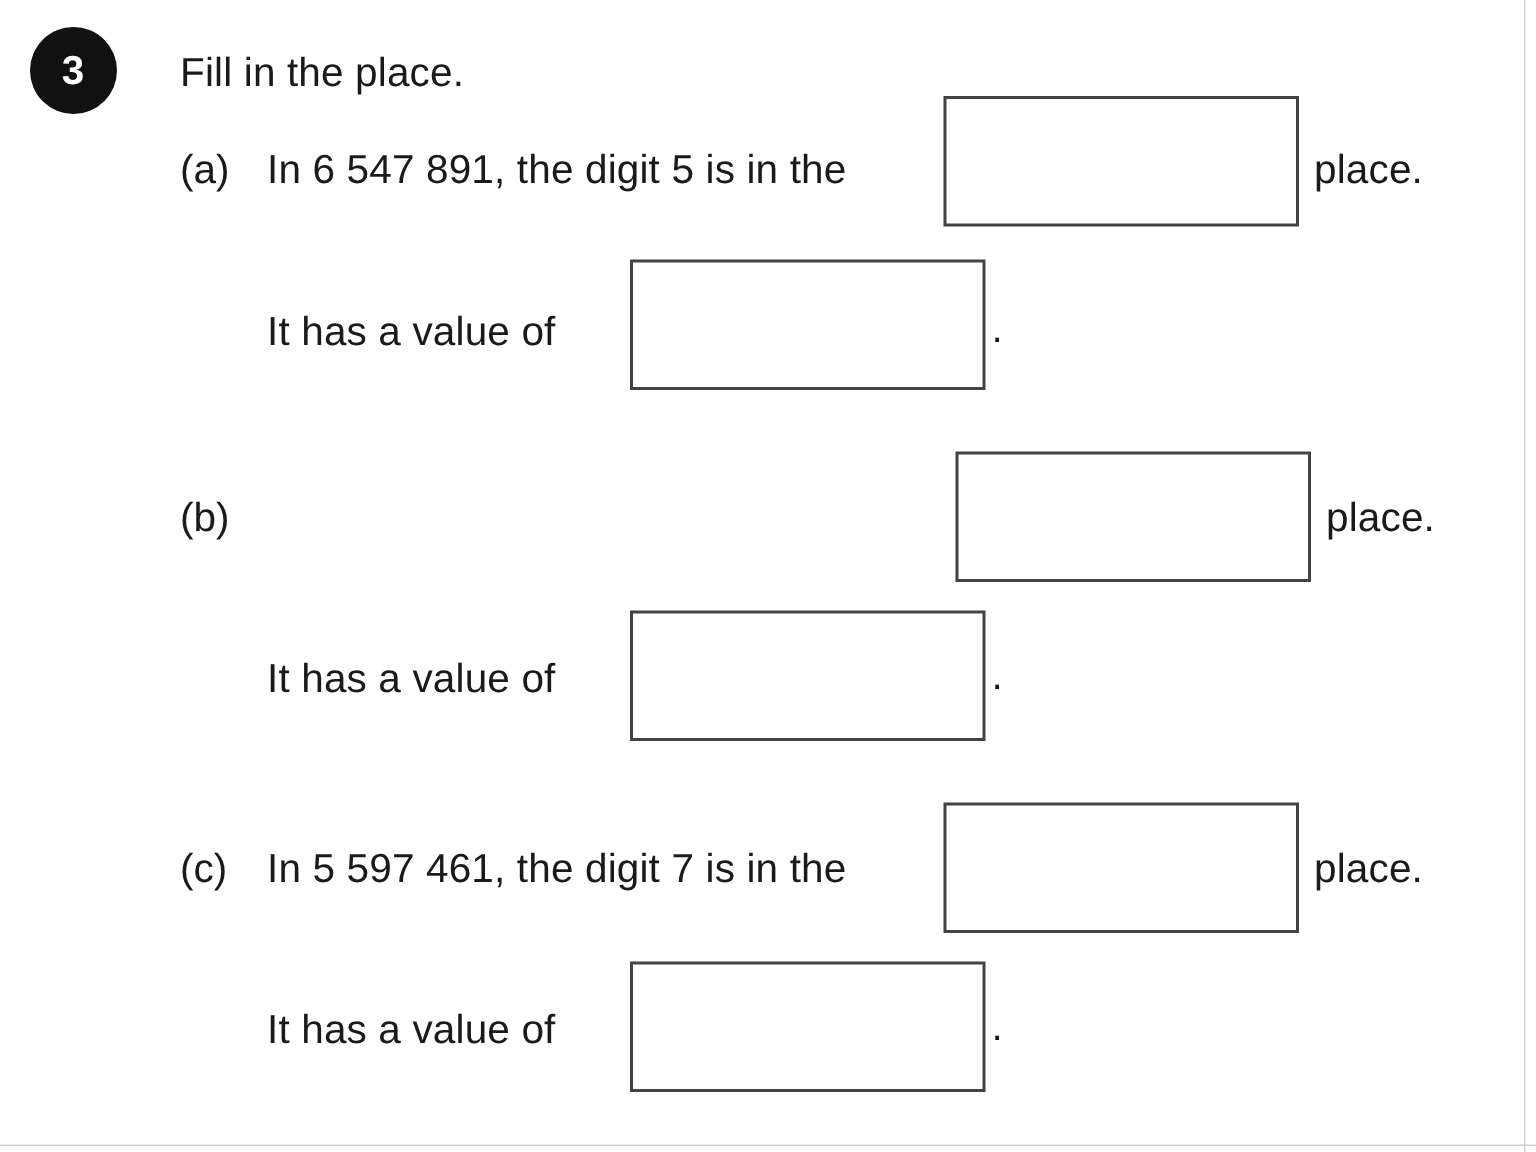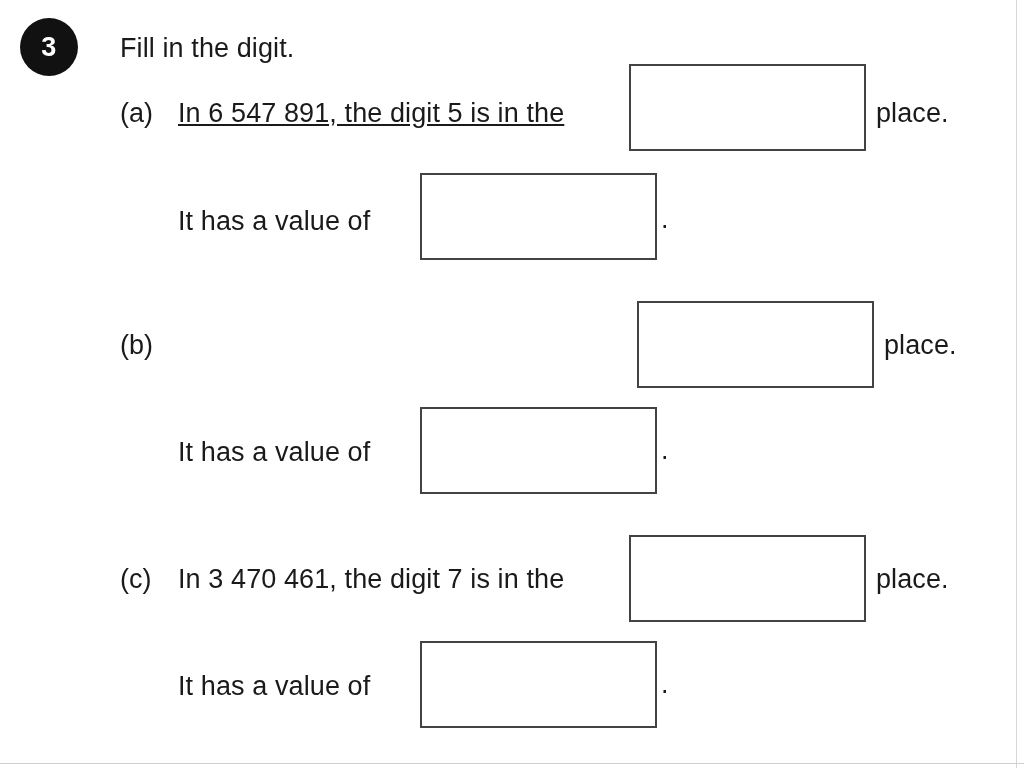--- a/index.html
+++ b/index.html
@@ -95,25 +95,25 @@
     line-height: 1;
   }
 </style>
 </head>
 <body>
 
 <div class="worksheet">
 
   <div class="q-badge">3</div>
 
-  <div class="q-heading">Fill in the digit.</div>
+  <div class="q-heading">Fill in the place.</div>
 
   <div class="part-label" style="left:120px; top:98px;">(a)</div>
 
-  <div class="run" style="left:178px; top:98px;text-decoration:underline;">In 6 547 891, the digit 5 is in the</div>
+  <div class="run" style="left:178px; top:98px;">In 6 547 891, the digit 5 is in the</div>
 
   <div class="answer-box" style="left:629px; top:64px; width:237px; height:87px;"></div>
 
   <div class="run" style="left:876px; top:98px;">place.</div>
 
   <div class="run" style="left:178px; top:206px;">It has a value of</div>
 
   <div class="answer-box" style="left:420px; top:173px; width:237px; height:87px;"></div>
 
   <div class="period" style="left:661px; top:206px;">.</div>
@@ -126,21 +126,21 @@
   <div class="run" style="left:884px; top:330px;">place.</div>
 
   <div class="run" style="left:178px; top:437px;">It has a value of</div>
 
   <div class="answer-box" style="left:420px; top:407px; width:237px; height:87px;"></div>
 
   <div class="period" style="left:661px; top:437px;">.</div>
 
   <div class="part-label" style="left:120px; top:564px;">(c)</div>
 
-  <div class="run" style="left:178px; top:564px;">In 3 470 461, the digit 7 is in the</div>
+  <div class="run" style="left:178px; top:564px;">In 5 597 461, the digit 7 is in the</div>
 
   <div class="answer-box" style="left:629px; top:535px; width:237px; height:87px;"></div>
 
   <div class="run" style="left:876px; top:564px;">place.</div>
 
   <div class="run" style="left:178px; top:671px;">It has a value of</div>
 
   <div class="answer-box" style="left:420px; top:641px; width:237px; height:87px;"></div>
 
   <div class="period" style="left:661px; top:671px;">.</div>

